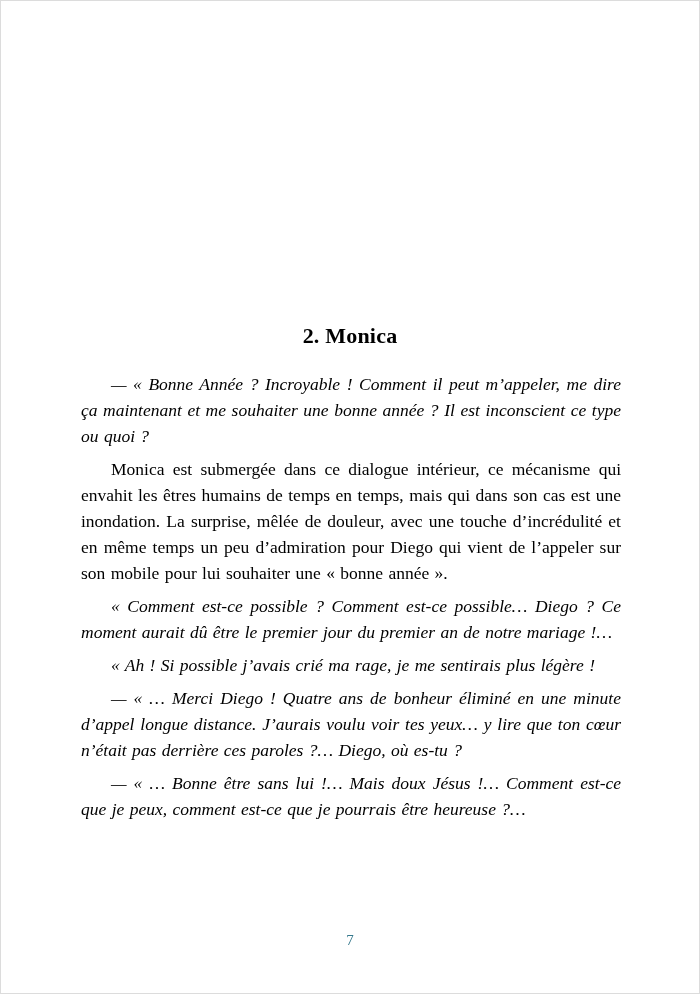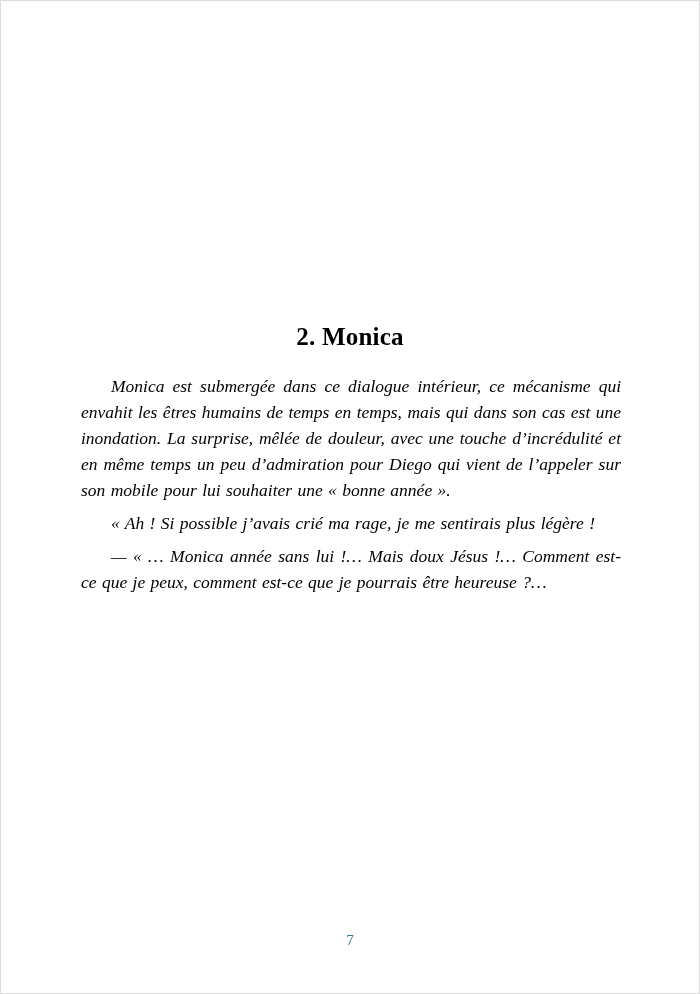--- a/index.html
+++ b/index.html
@@ -15,39 +15,38 @@
     height: 994px;
     margin: 0 auto;
     background: #ffffff;
     border: 1px solid #dcdcdc;
     overflow: hidden;
   }
 
   .chapter-title {
     margin-top: 322px;
     text-align: center;
-    font-size: 25px;
+    font-size: 22px;
     font-weight: bold;
     color: #000000;
     letter-spacing: 0.2px;
   }
 
   .text-block {
     margin: 22px 78px 0 80px;
   }
 
   .para {
     font-size: 17.5px;
     line-height: 26px;
     color: #000000;
     text-align: justify;
     text-indent: 30px;
     margin-bottom: 7px;
     word-spacing: 1px;
-    font-style: italic;
   }
 
   .para.italic {
     font-style: italic;
   }
 
   .page-number {
     position: absolute;
     bottom: 44px;
     left: 0;
@@ -58,26 +57,29 @@
   }
 </style>
 </head>
 <body>
 
 <div class="page">
 
   <h1 class="chapter-title">2. Monica</h1>
 
   <div class="text-block">
+    <p class="para italic">— « Bonne Année ? Incroyable ! Comment il peut m’appeler, me dire ça maintenant et me souhaiter une bonne année ? Il est inconscient ce type ou quoi ?</p>
 
     <p class="para">Monica est submergée dans ce dialogue intérieur, ce mécanisme qui envahit les êtres humains de temps en temps, mais qui dans son cas est une inondation. La surprise, mêlée de douleur, avec une touche d’incrédulité et en même temps un peu d’admiration pour Diego qui vient de l’appeler sur son mobile pour lui souhaiter une « bonne année ».</p>
 
+    <p class="para italic">« Comment est-ce possible ? Comment est-ce possible… Diego ? Ce moment aurait dû être le premier jour du premier an de notre mariage !…</p>
 
     <p class="para italic">« Ah ! Si possible j’avais crié ma rage, je me sentirais plus légère !</p>
 
+    <p class="para italic">— « … Merci Diego ! Quatre ans de bonheur éliminé en une minute d’appel longue distance. J’aurais voulu voir tes yeux… y lire que ton cœur n’était pas derrière ces paroles ?… Diego, où es-tu ?</p>
 
-    <p class="para italic">— « … Monica année sans lui !… Mais doux Jésus !… Comment est-ce que je peux, comment est-ce que je pourrais être heureuse ?…</p>
+    <p class="para italic">— « … Bonne être sans lui !… Mais doux Jésus !… Comment est-ce que je peux, comment est-ce que je pourrais être heureuse ?…</p>
 
   </div>
 
   <div class="page-number">7</div>
 
 </div>
 
 </body></html>

